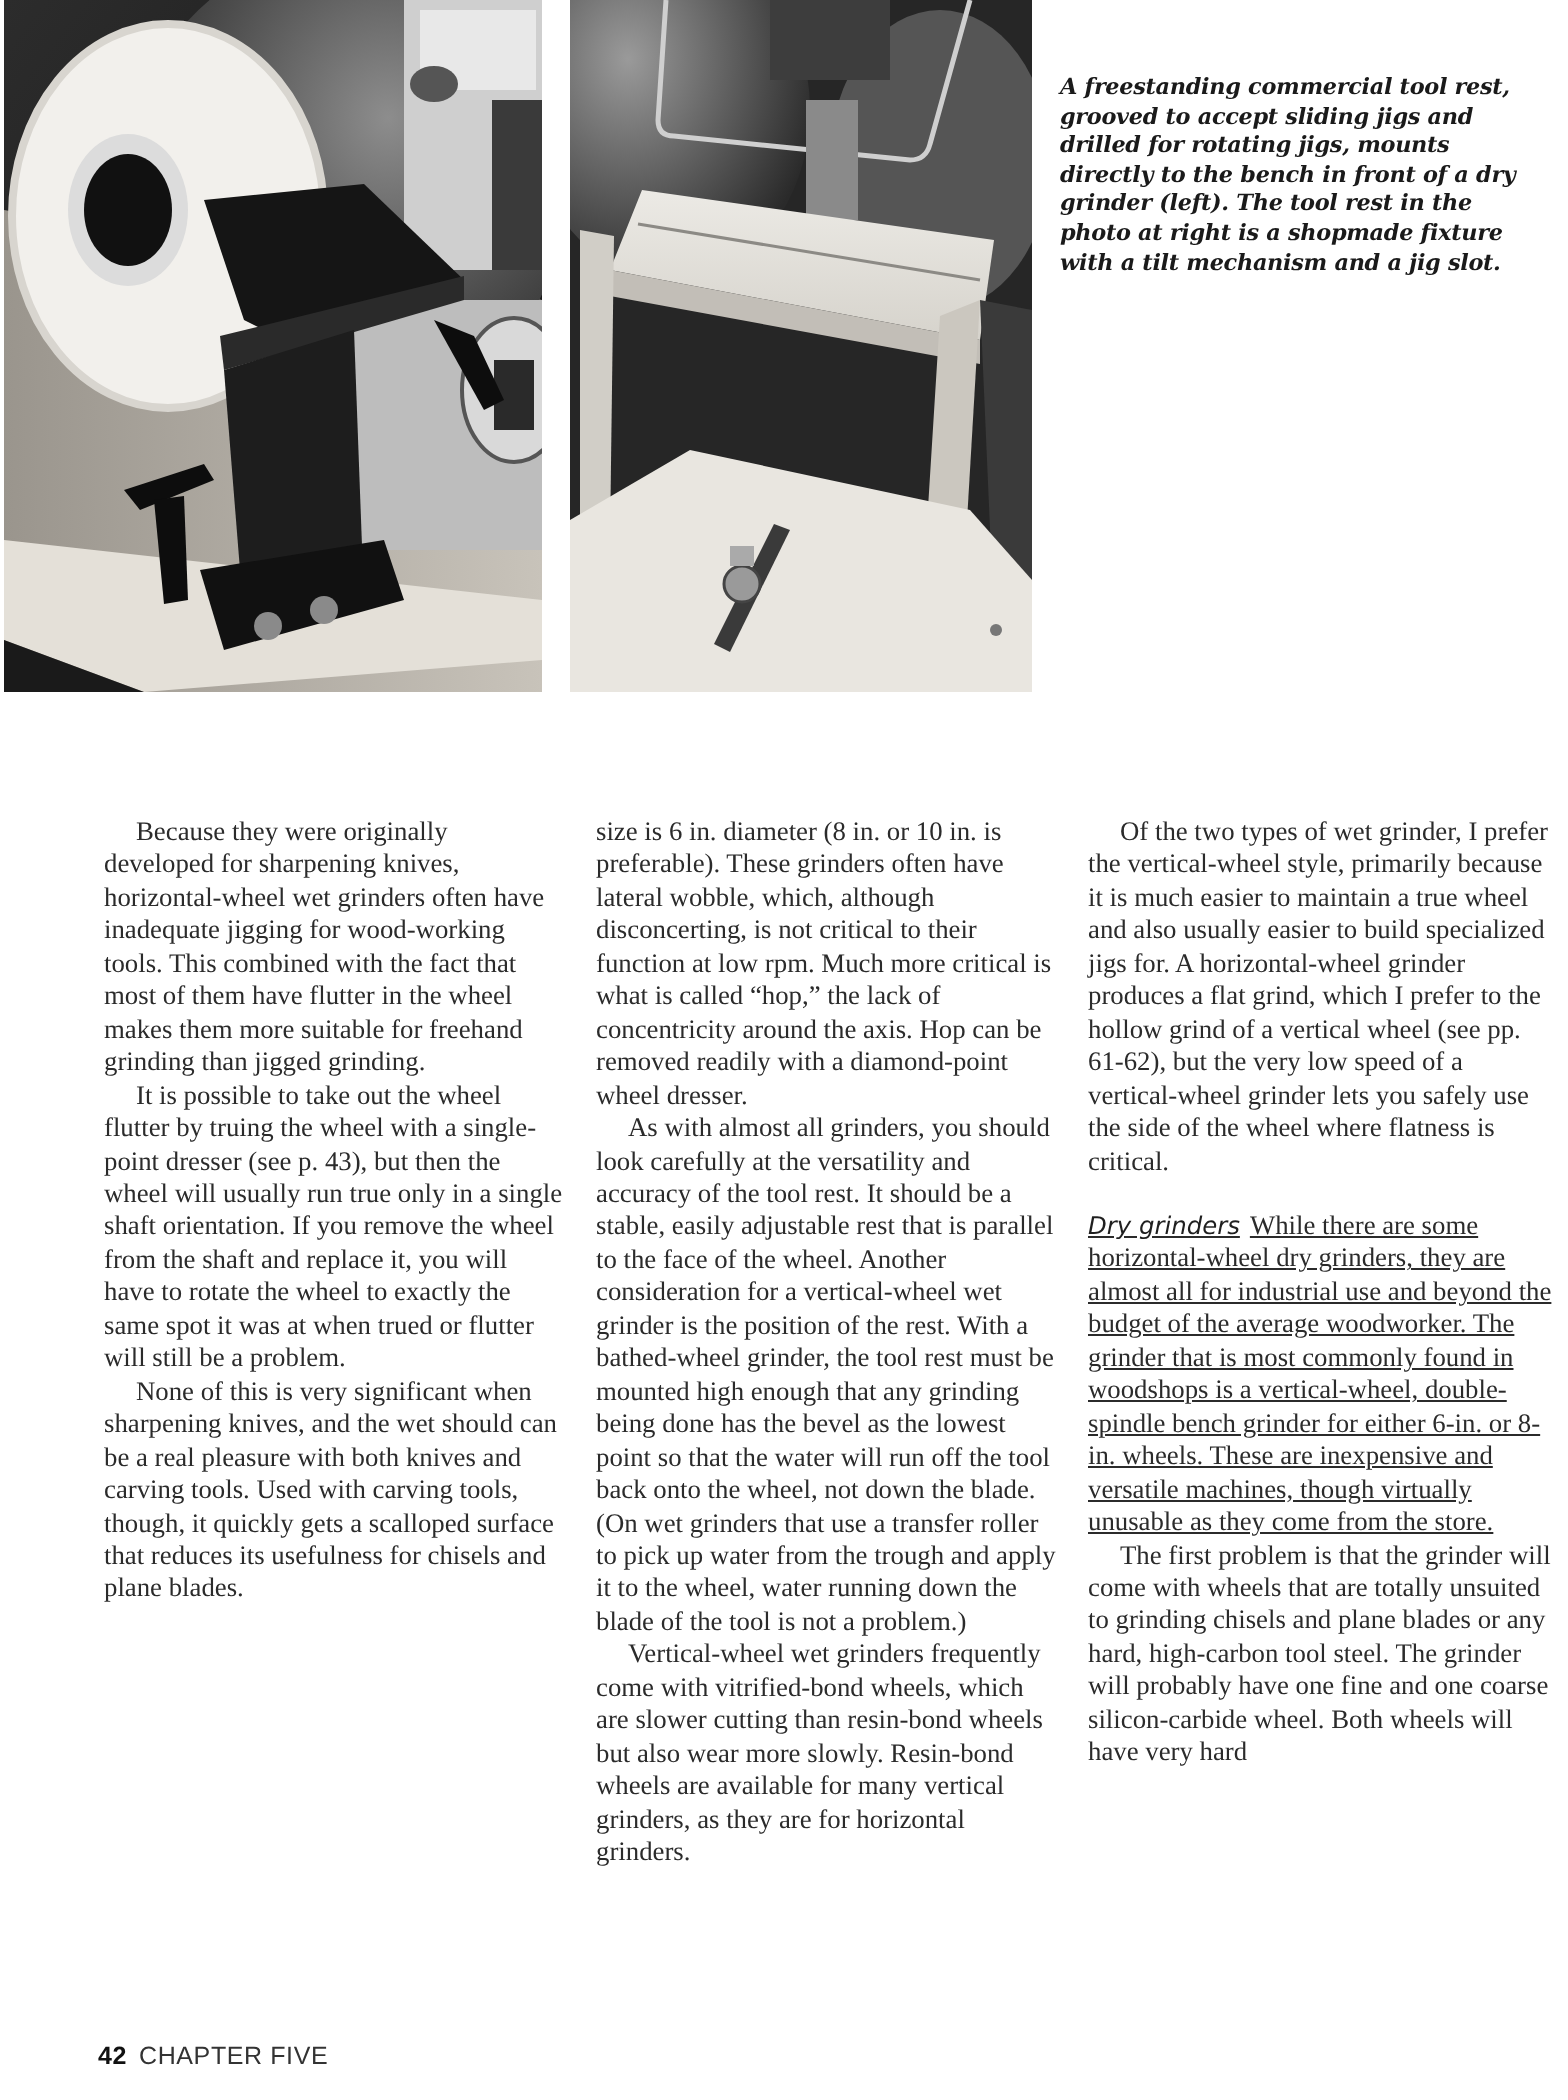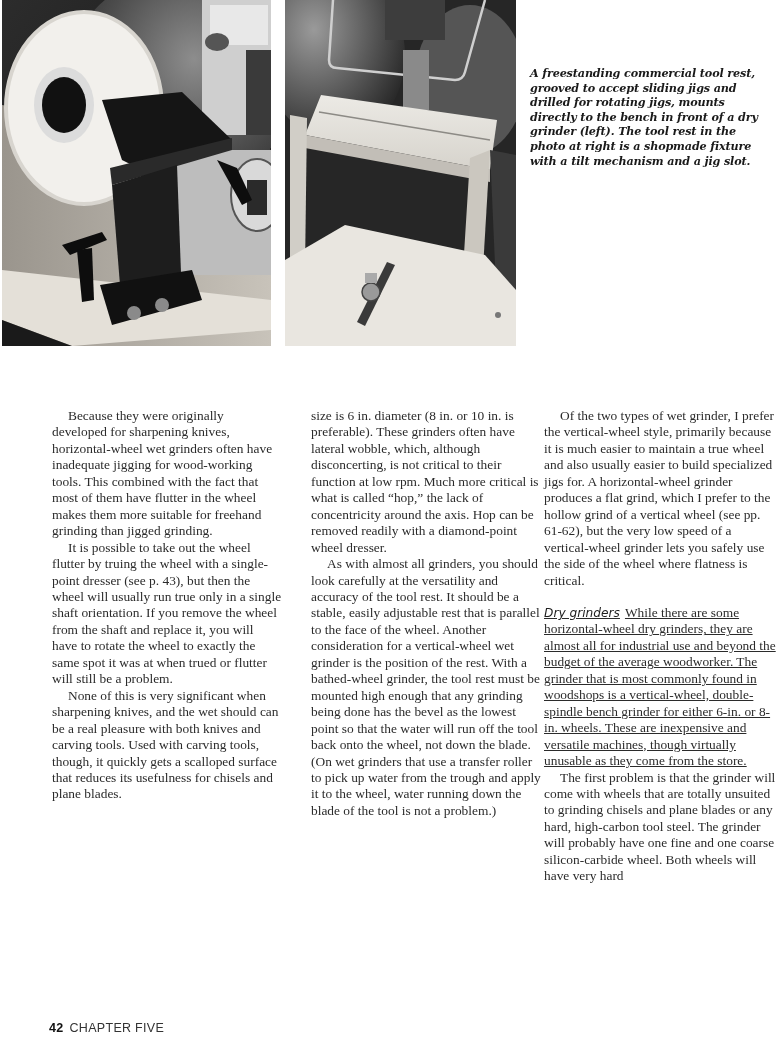--- a/index.html
+++ b/index.html
@@ -7,31 +7,31 @@
     width: 784px; height: 1050px; position: relative; overflow: hidden;
     background: #ffffff; color: #2a2a2a;
     font-family: "Liberation Serif", "DejaVu Serif", serif;
   }
   .photo { position: absolute; top: 0; height: 346px; overflow: hidden; }
   .photo svg { display: block; width: 100%; height: 100%; }
   #photo-left { left: 2px; width: 269px; background: #1a1a1a; }
   #photo-right { left: 285px; width: 231px; background: #2a2a2a; }
 
   .caption {
-    position: absolute; left: 530px; top: 66px; width: 240px;
+    position: absolute; left: 530px; top: 36px; width: 240px;
     font-family: "DejaVu Serif", serif; font-style: italic; font-weight: bold;
     font-size: 11.2px; line-height: 14.6px; color: #1a1a1a; letter-spacing: -0.15px;
   }
 
   .col {
     position: absolute; top: 408px; width: 230px;
     font-size: 13.4px; line-height: 16.45px; color: #2b2b2b;
   }
   #col-1 { left: 52px; font-family: Liberation Serif, serif; }
-  #col-2 { left: 311px; }
+  #col-2 { left: 298px; }
   #col-3 { left: 544px; width: 232px; }
   .col p { margin: 0; text-indent: 16px; }
   .col p.noindent { text-indent: 0; }
   .col p.gap { margin-top: 16px; text-decoration: underline; }
   .runin {
     font-family: "DejaVu Sans", sans-serif; font-style: italic;
     font-size: 12.2px; color: #1f1f1f; margin-right: 5px;
   }
 
   .footer {
@@ -138,20 +138,21 @@
 
 <div class="col" id="col-1">
   <p>Because they were originally developed for sharpening knives, horizontal-wheel wet grinders often have inadequate jigging for wood-working tools. This combined with the fact that most of them have flutter in the wheel makes them more suitable for freehand grinding than jigged grinding.</p>
   <p>It is possible to take out the wheel flutter by truing the wheel with a single-point dresser (see p. 43), but then the wheel will usually run true only in a single shaft orientation. If you remove the wheel from the shaft and replace it, you will have to rotate the wheel to exactly the same spot it was at when trued or flutter will still be a problem.</p>
   <p>None of this is very significant when sharpening knives, and the wet should can be a real pleasure with both knives and carving tools. Used with carving tools, though, it quickly gets a scalloped surface that reduces its usefulness for chisels and plane blades.</p>
 </div>
 
 <div class="col" id="col-2">
   <p class="noindent">size is 6 in. diameter (8 in. or 10 in. is preferable). These grinders often have lateral wobble, which, although disconcerting, is not critical to their function at low rpm. Much more critical is what is called “hop,” the lack of concentricity around the axis. Hop can be removed readily with a diamond-point wheel dresser.</p>
   <p>As with almost all grinders, you should look carefully at the versatility and accuracy of the tool rest. It should be a stable, easily adjustable rest that is parallel to the face of the wheel. Another consideration for a vertical-wheel wet grinder is the position of the rest. With a bathed-wheel grinder, the tool rest must be mounted high enough that any grinding being done has the bevel as the lowest point so that the water will run off the tool back onto the wheel, not down the blade. (On wet grinders that use a transfer roller to pick up water from the trough and apply it to the wheel, water running down the blade of the tool is not a problem.)</p>
+  <p>Vertical-wheel wet grinders frequently come with vitrified-bond wheels, which are slower cutting than resin-bond wheels but also wear more slowly. Resin-bond wheels are available for many vertical grinders, as they are for horizontal grinders.</p>
 </div>
 
 <div class="col" id="col-3">
   <p>Of the two types of wet grinder, I prefer the vertical-wheel style, primarily because it is much easier to maintain a true wheel and also usually easier to build specialized jigs for. A horizontal-wheel grinder produces a flat grind, which I prefer to the hollow grind of a vertical wheel (see pp. 61-62), but the very low speed of a vertical-wheel grinder lets you safely use the side of the wheel where flatness is critical.</p>
   <p class="noindent gap"><span class="runin">Dry grinders</span><span>While there are some horizontal-wheel dry grinders, they are almost all for industrial use and beyond the budget of the average woodworker. The grinder that is most commonly found in woodshops is a vertical-wheel, double-spindle bench grinder for either 6-in. or 8-in. wheels. These are inexpensive and versatile machines, though virtually unusable as they come from the store.</span></p>
   <p>The first problem is that the grinder will come with wheels that are totally unsuited to grinding chisels and plane blades or any hard, high-carbon tool steel. The grinder will probably have one fine and one coarse silicon-carbide wheel. Both wheels will have very hard</p>
 </div>
 
 <div class="footer">
   <span class="pg">42</span><span>CHAPTER FIVE</span>

